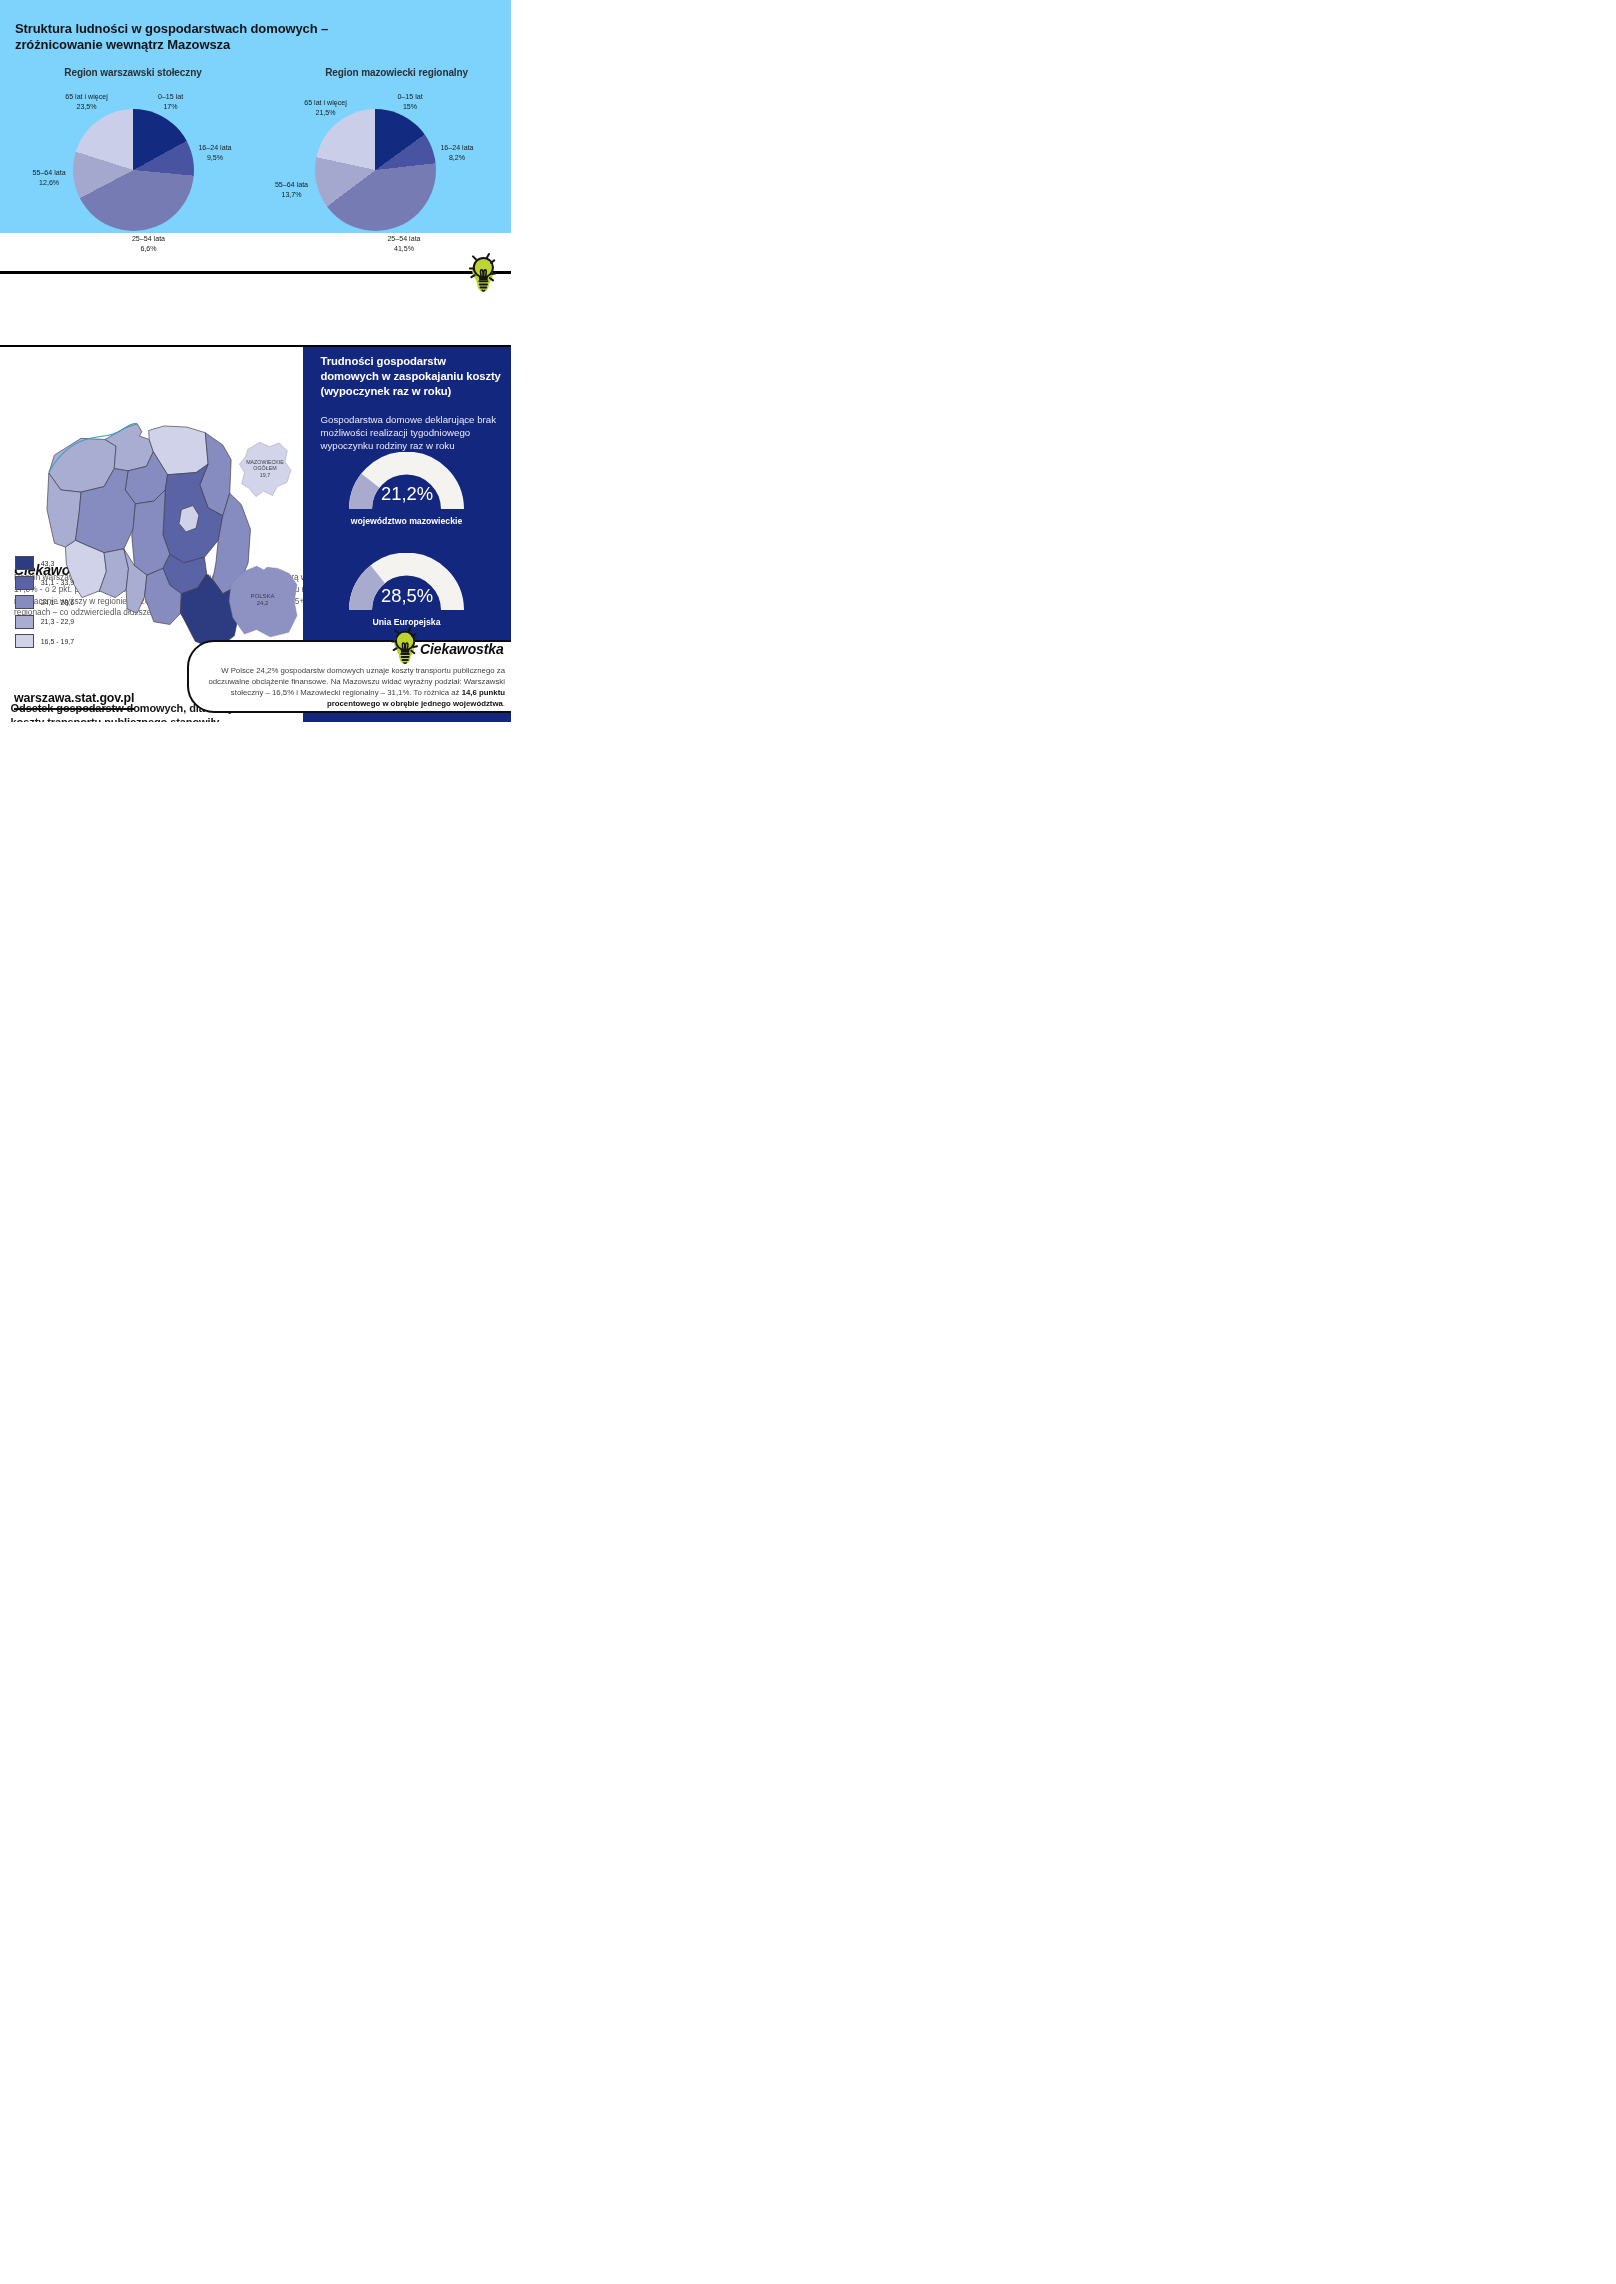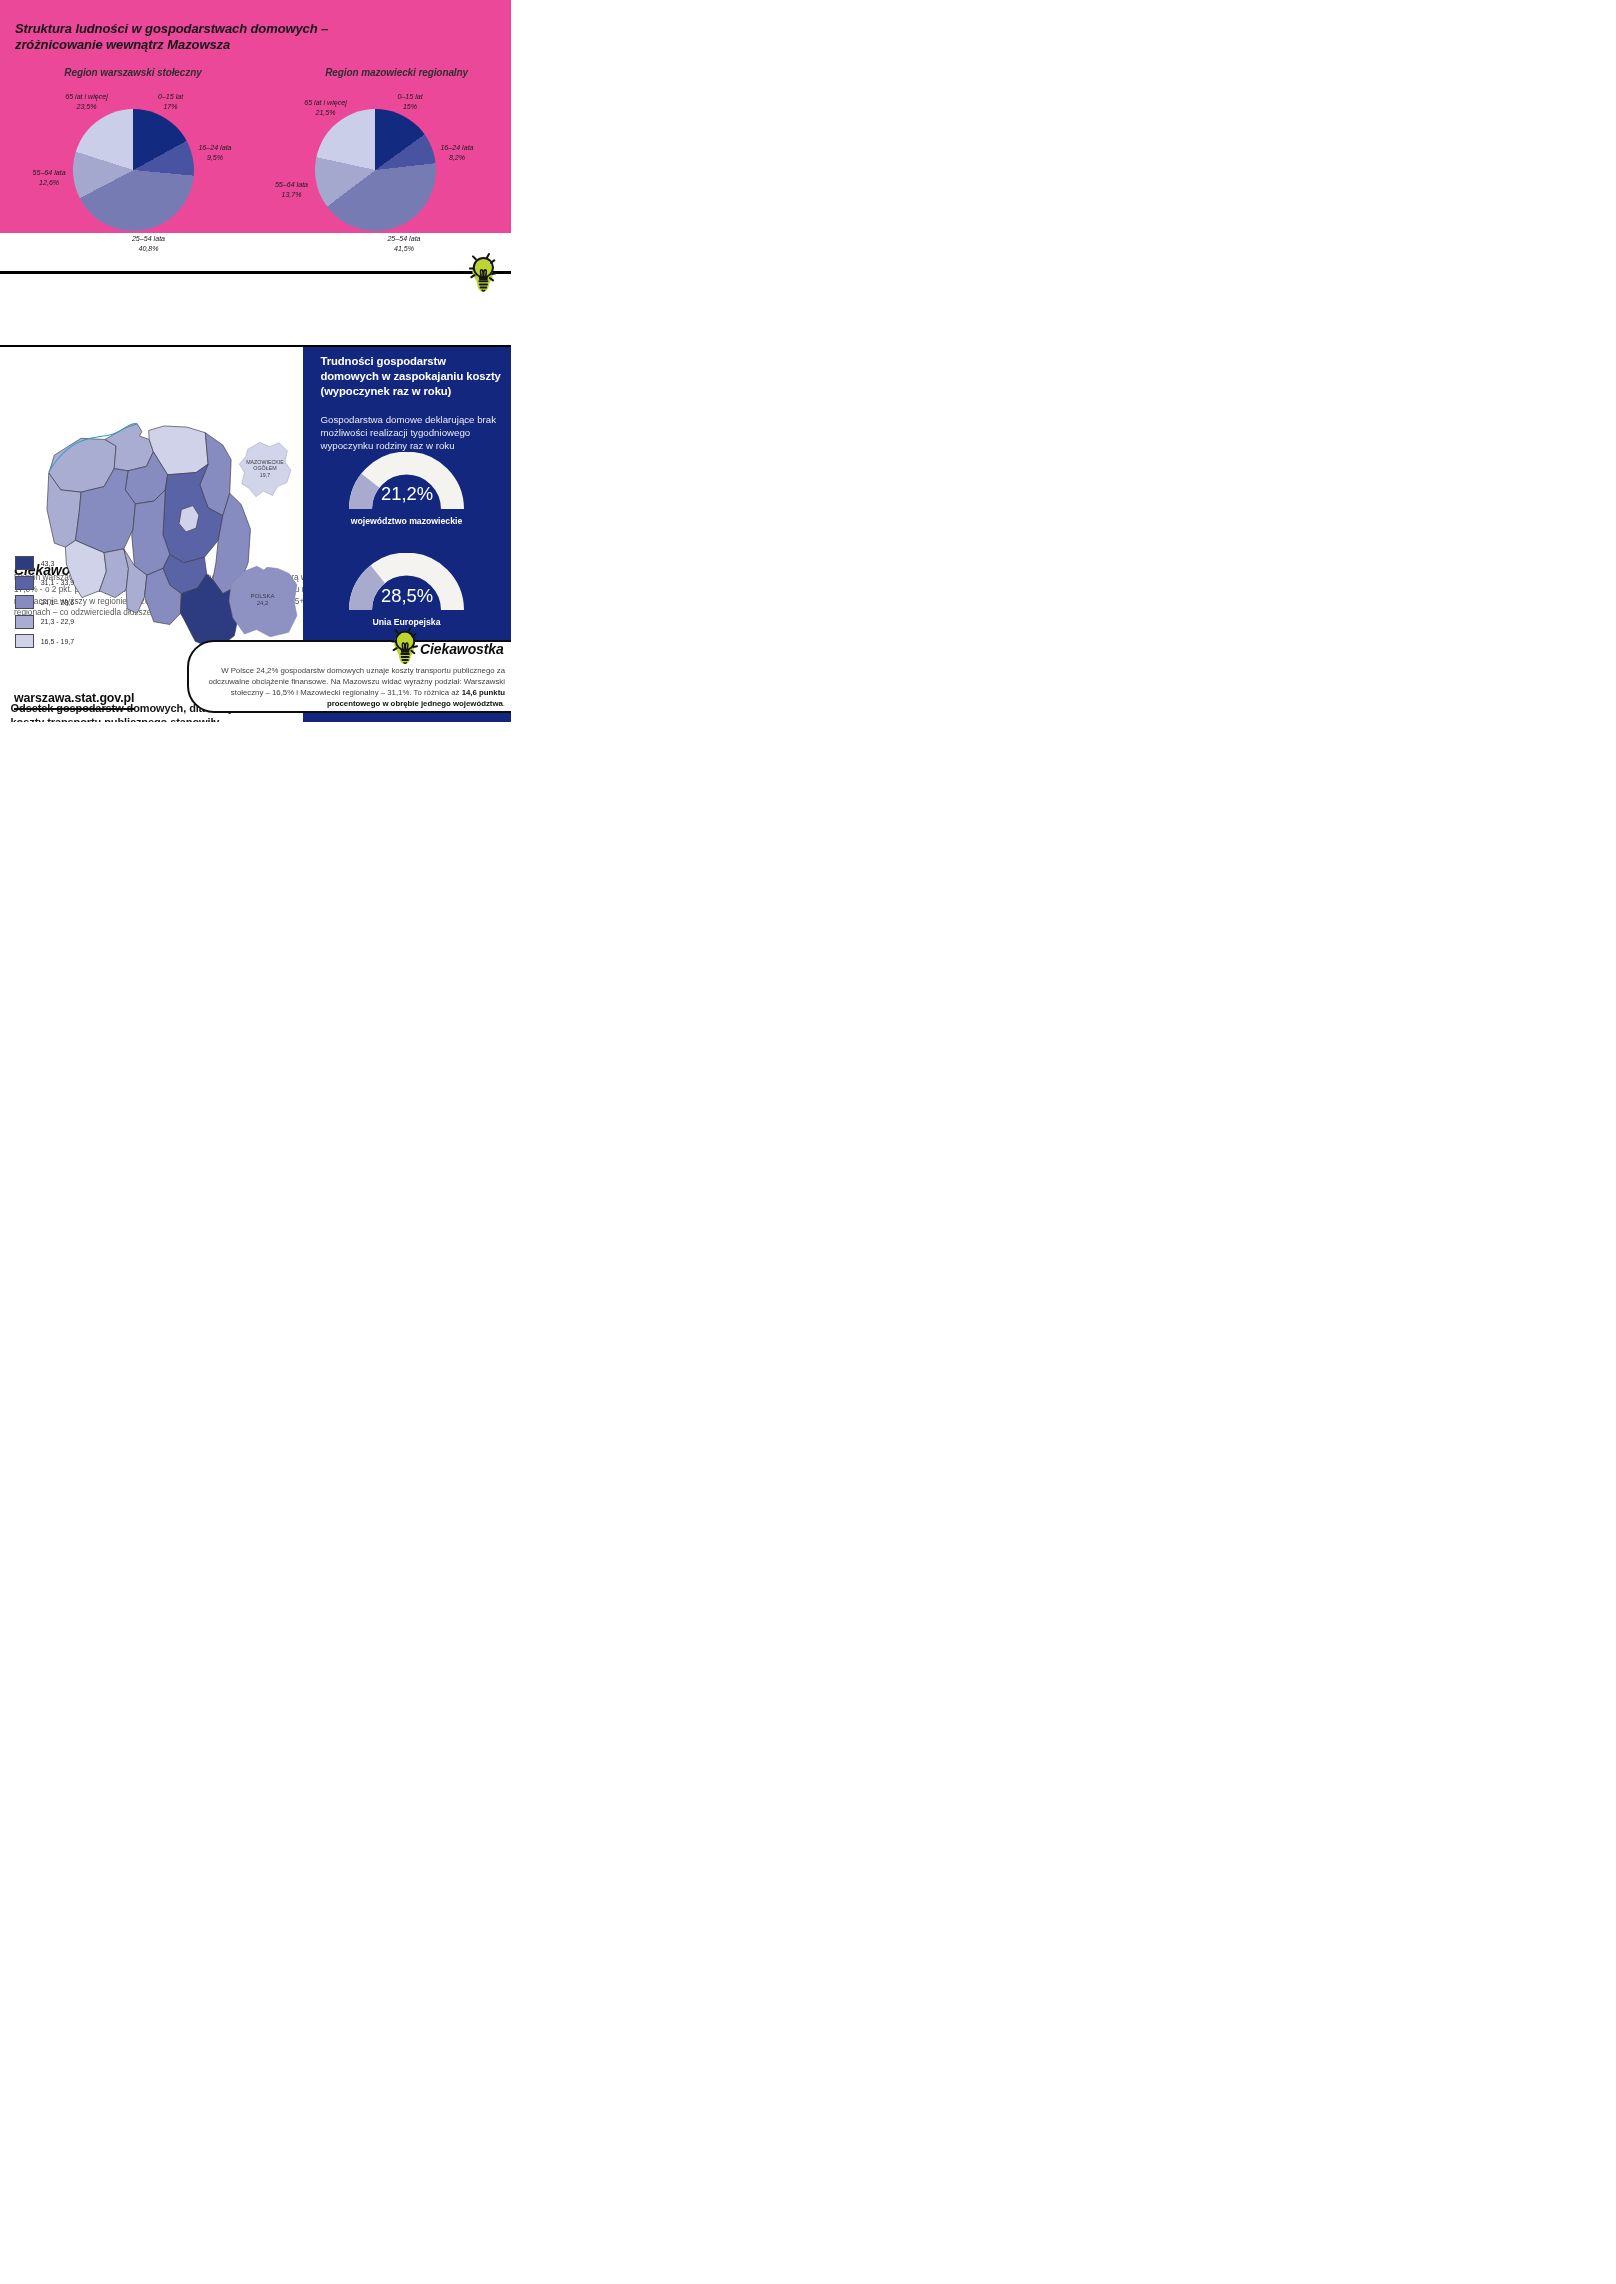--- a/index.html
+++ b/index.html
@@ -1,20 +1,20 @@
 <!DOCTYPE html>
 <html style="font-size:7.4px"><head>
 <meta charset="utf-8">
 <style>
   html,body{margin:0;padding:0;background:#ffffff;font-family:"Liberation Sans",sans-serif;}
   #page{position:relative;width:511px;height:722px;overflow:hidden;background:#ffffff;}
   .abs{position:absolute;}
 
   
-  .top-section{left:0;top:0;width:511px;height:233px;background:#ec4899;font-style:italic;}
+  .top-section{left:0;top:0;width:511px;height:233px;background:#7dd3fc;}
   .main-title{left:15px;top:12px;width:396px;font-size:13px;line-height:1.22;font-weight:bold;color:#141416;letter-spacing:-0.1px;}
   .pie-title{top:67px;width:184px;font-size:10px;font-weight:bold;color:#2e2e33;text-align:center;letter-spacing:-0.1px;}
   .pie{border-radius:50%;width:121px;height:122px;}
   .pie-label{text-align:center;font-size:7.1px;line-height:1.38;color:#1a1a1c;}
   .pie-label span{display:block;}
 
   
   .sep{left:0;width:511px;background:#000000;}
   .sep1{top:271px;height:2.8px;}
   .sep2{top:345px;height:2.3px;}
@@ -77,21 +77,21 @@
     <div class="abs pie-label" style="left:145px;top:93px;width:51px;">
         <span>0–15 lat</span>
         <span>17%</span>
       </div>
     <div class="abs pie-label" style="left:185px;top:144px;width:60px;">
         <span>16–24 lata</span>
         <span>9,5%</span>
       </div>
     <div class="abs pie-label" style="left:121px;top:235px;width:55px;">
         <span>25–54 lata</span>
-        <span>40,8%</span>
+        <span>6,6%</span>
       </div>
     <div class="abs pie-label" style="left:21.6px;top:169px;width:55px;">
         <span>55–64 lata</span>
         <span>12,6%</span>
       </div>
     <div class="abs pie-label" style="left:53px;top:93px;width:67px;">
         <span>65 lat i więcej</span>
         <span>23,5%</span>
       </div>
 

